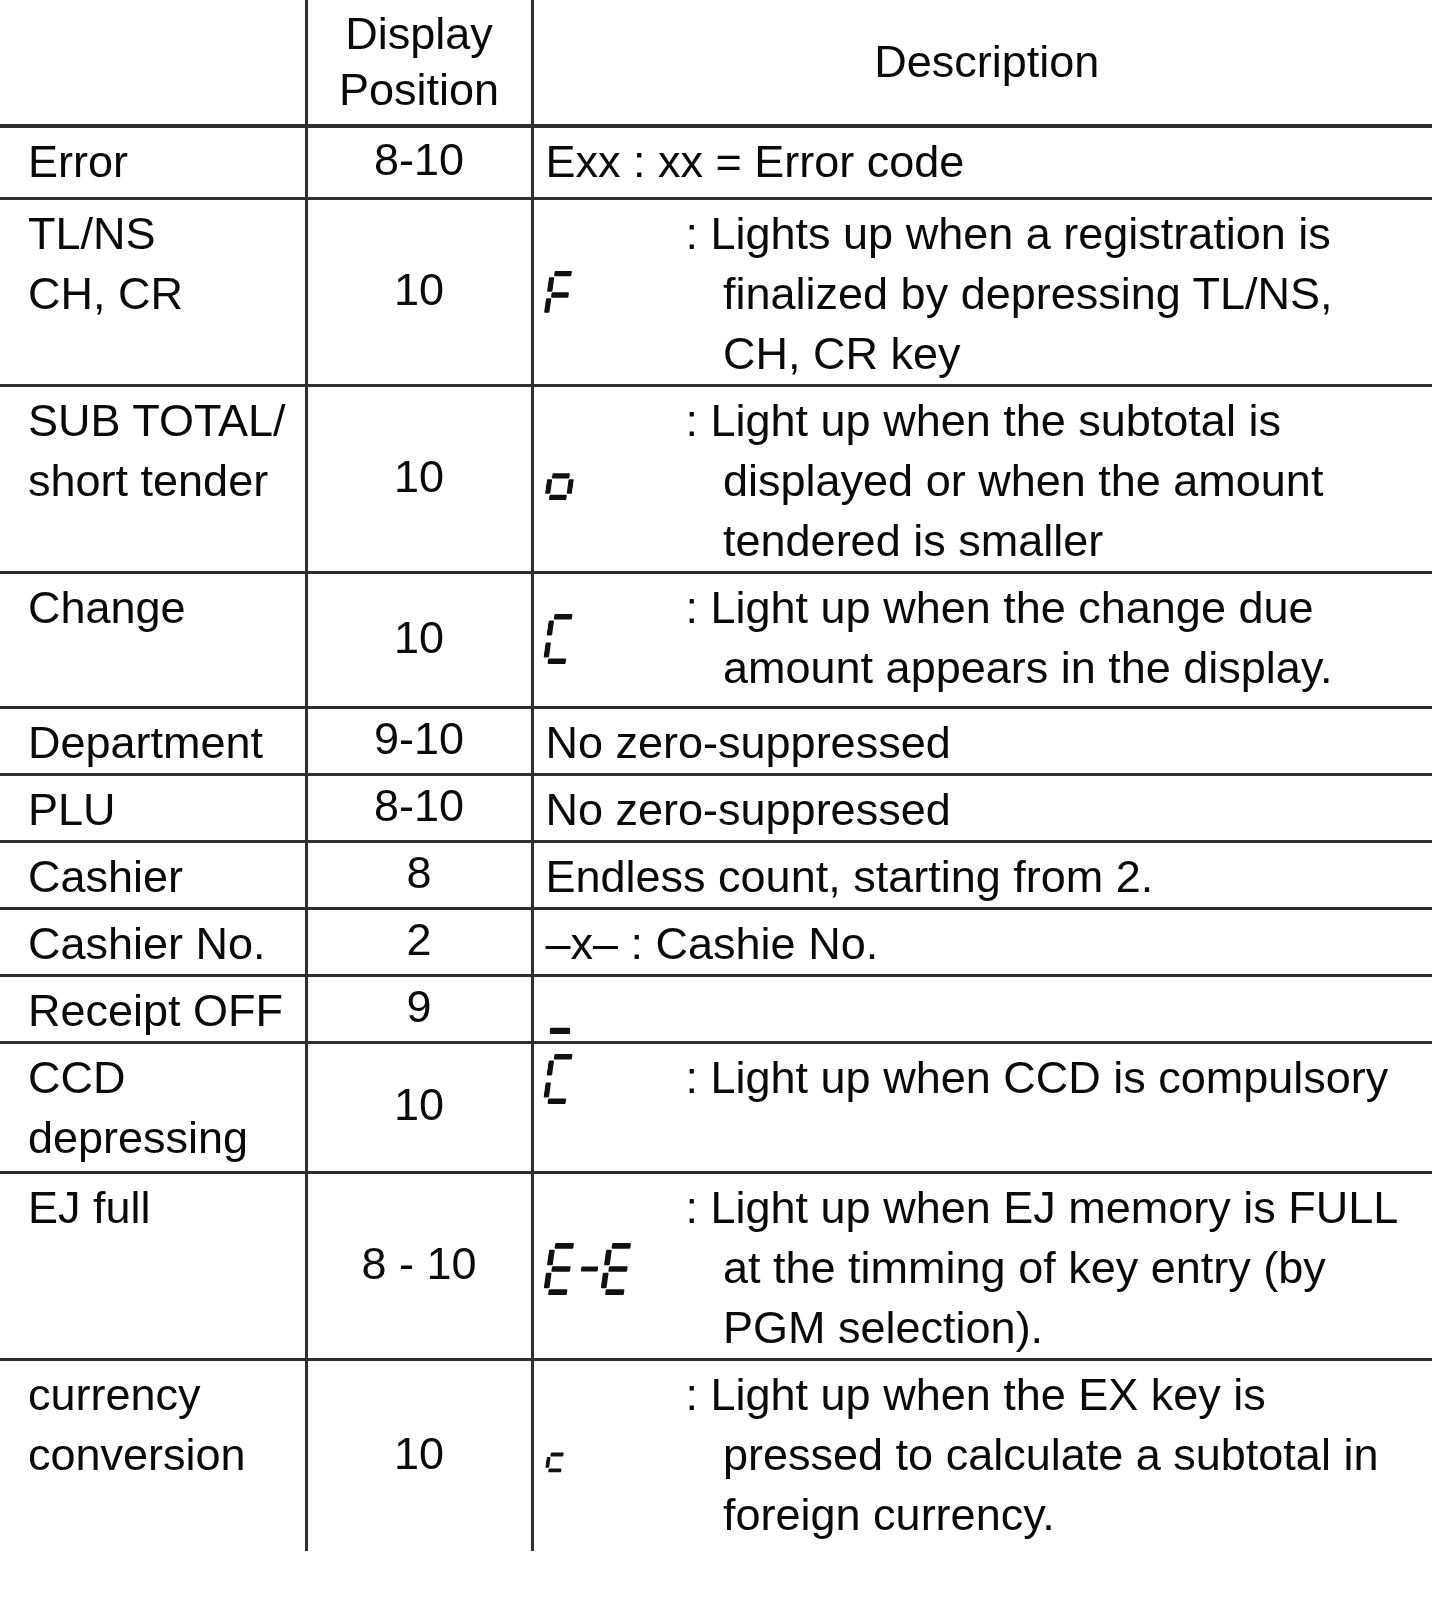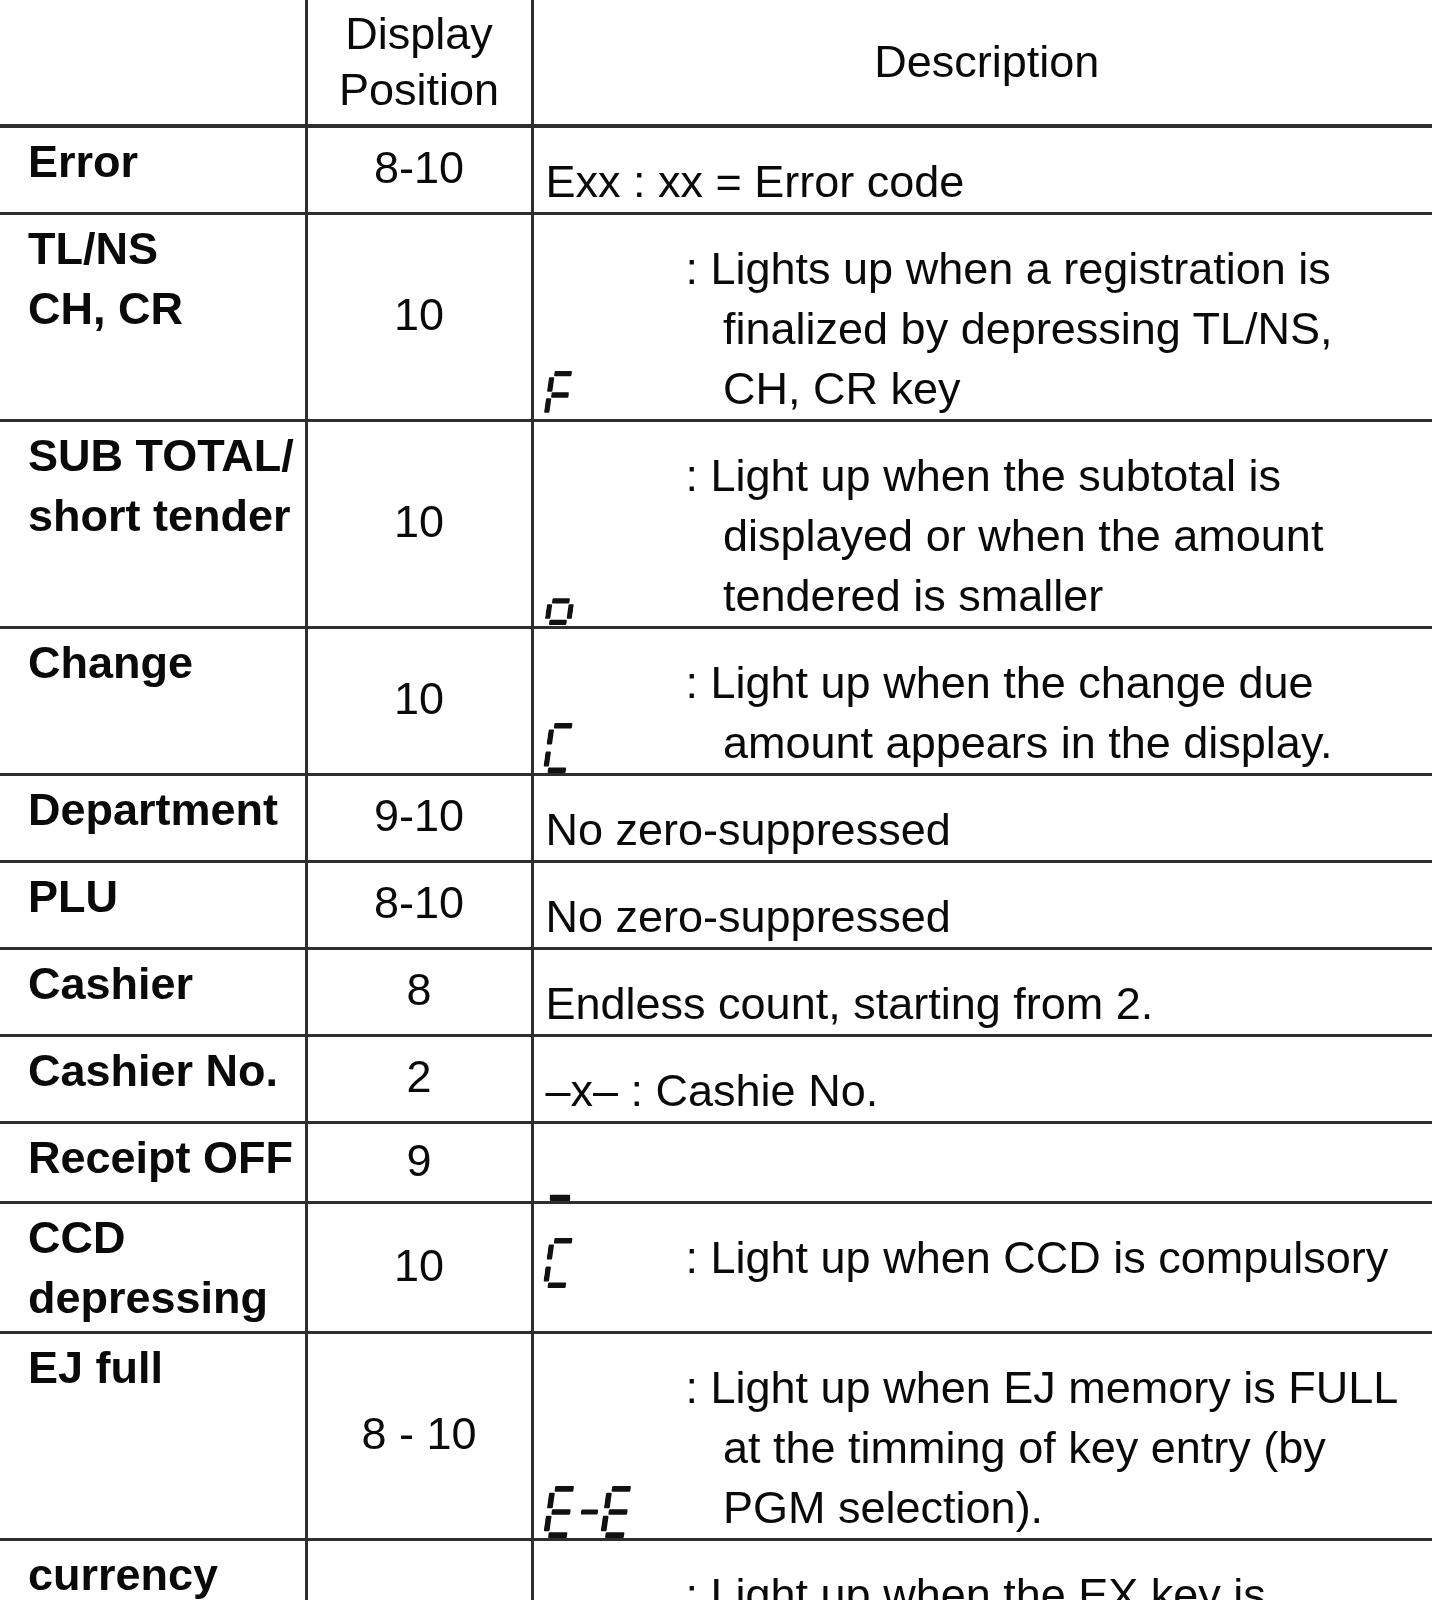--- a/index.html
+++ b/index.html
@@ -39,36 +39,34 @@
     vertical-align: middle;
     white-space: pre-line;
     line-height: 56px;
     padding: 6px 0;
   }
   td.label-cell {
     vertical-align: top;
     text-align: left;
     padding: 4px 6px 0 28px;
     white-space: pre-line;
-    font-weight: bold;
   }
   td.pos-cell {
     vertical-align: middle;
     text-align: center;
     padding: 0 0 4px 0;
     margin-left: 22px;
   }
   td.desc-cell {
     vertical-align: top;
     padding: 4px 4px 0 12px;
   }
   .desc-wrap {
     display: flex;
-    align-items: flex-end;
-    margin-top: 20px;
+    align-items: center;
   }
   .glyph-slot {
     flex: 0 0 140px;
     width: 140px;
     display: flex;
     align-items: flex-start;
   }
   .glyph-slot svg {
     display: block;
     margin-right: 5px;

